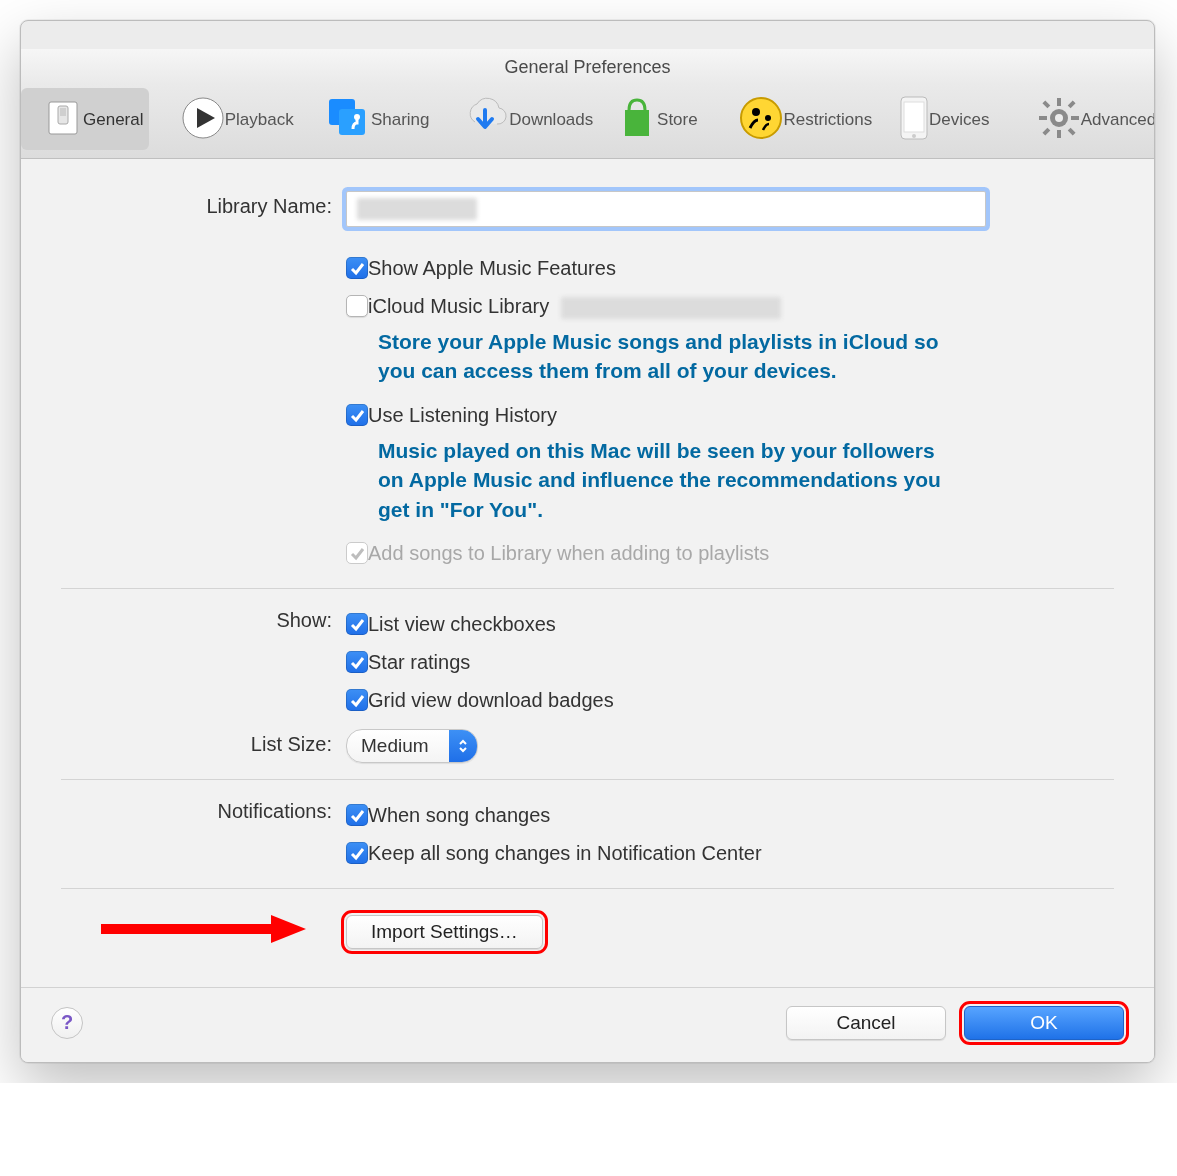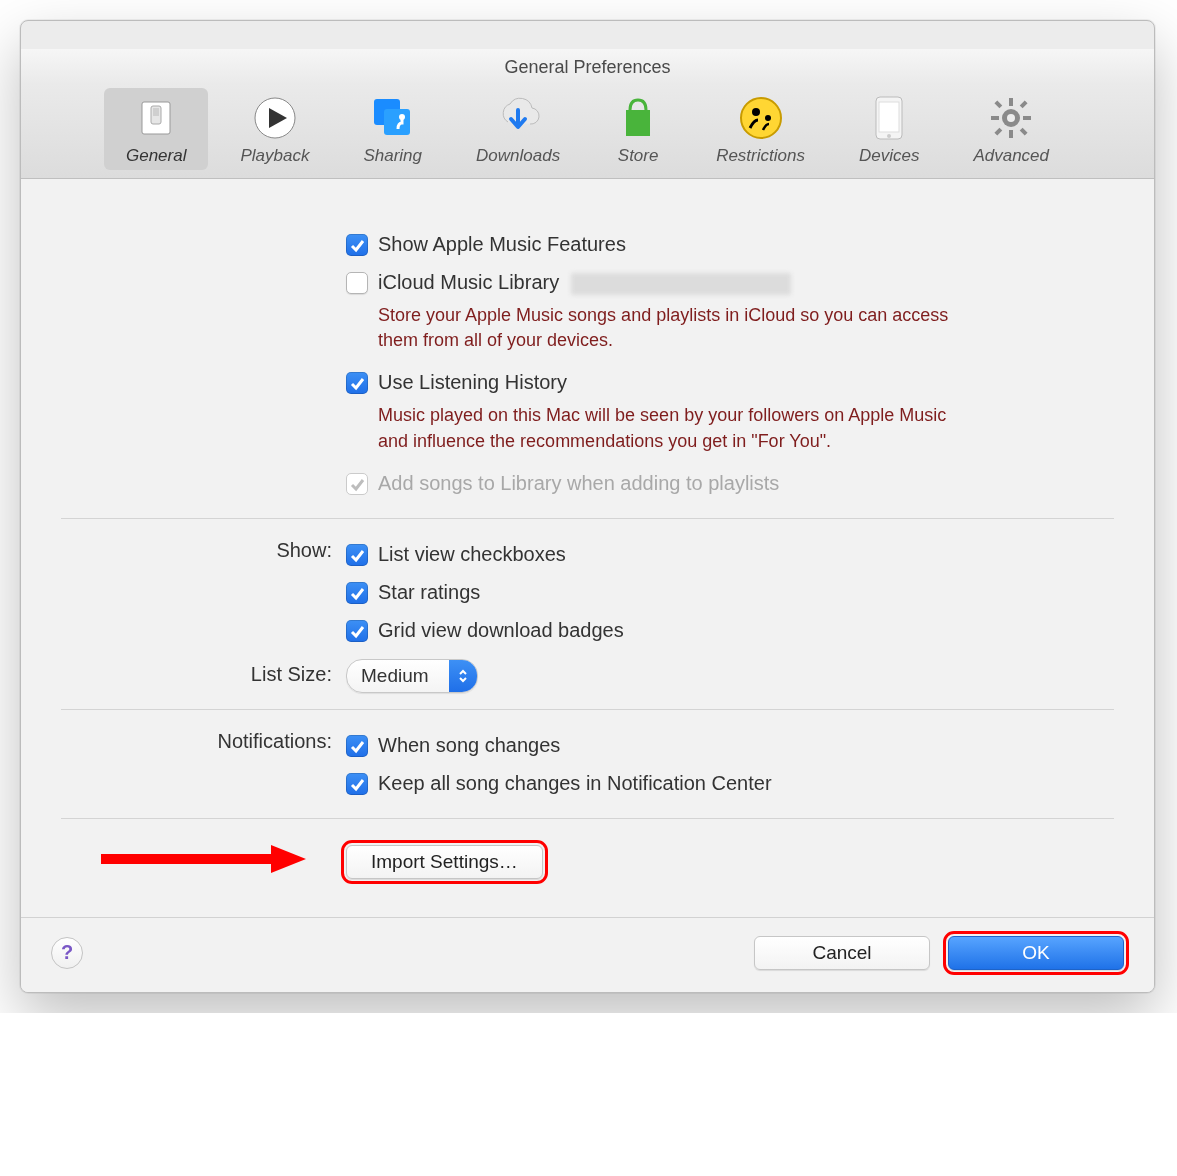--- a/index.html
+++ b/index.html
@@ -29,28 +29,27 @@
   .toolbar {
     display: flex;
     justify-content: center;
     align-items: flex-end;
     gap: 10px;
     padding: 4px 0 8px;
     background: linear-gradient(#eaeaea,#dcdcdc);
     border-bottom: 1px solid #bfbfbf;
   }
   .tbitem {
-    display: flex; flex-direction: column; align-items: center;
+    display: flex; align-items: center;
     padding: 6px 22px 4px;
     border-radius: 6px;
     font-size: 17px;
     color: #555;
     min-width: 92px;
     cursor: default;
-    font-style: italic;
   }
   .tbitem.selected { background: #d0d0d0; color:#333; }
   .tbicon { width: 48px; height: 48px; display:flex; align-items:center; justify-content:center; margin-bottom: 4px;}
   .content {
     background: #f2f2f2;
     padding: 28px 40px 30px 40px;
   }
   .row { display:flex; padding: 4px 0; }
   .lbl {
     width: 285px; text-align: right; padding-right: 14px;
@@ -59,33 +58,33 @@
   .val { flex: 1; }
   .textfield {
     width: 640px; height: 36px;
     border: 1px solid #c7c7c7;
     background: #fff;
     box-shadow: 0 0 0 4px rgba(128,180,255,.7);
     border-radius: 2px;
     display: flex; align-items: center; padding: 0 10px;
   }
   .redact { display:inline-block; width:120px; height:22px; background:#dcdcdc; filter: blur(2px); border-radius:2px;}
-  .cb-row { display:flex; align-items:center; gap:10px; padding: 6px 0; }
+  .cb-row { display:flex; align-items:flex-start; padding: 6px 0; }
   .checkbox {
     width:22px; height:22px; border-radius:5px; flex:0 0 22px;
     display:flex; align-items:center; justify-content:center;
     margin-top:2px;
   }
   .checkbox.checked { background: linear-gradient(#3d90f5,#1f6fe8); box-shadow: inset 0 0 0 1px rgba(0,0,0,.15);}
   .checkbox.unchecked { background:#fff; border:1px solid #b5b5b5; box-shadow:0 1px 1px rgba(0,0,0,.1);}
   .checkbox.disabled { background:#fff; border:1px solid #cbcbcb; }
   .checkmark { stroke:#fff; stroke-width:3; fill:none; }
   .disabled-text { color:#a8a8a8; }
   .cb-text { font-size:20px; line-height:1.3; }
-  .desc { color:#7f1d1d; font-size:18px; padding: 2px 0 10px 32px; line-height:1.4; max-width: 620px;}
+  .desc { color:#0369a1; font-size:21px; padding: 2px 0 10px 32px; line-height:1.4; max-width: 620px; font-weight: bold;}
   hr.sep { border:none; border-top:1px solid #d4d4d4; margin: 12px 0; }
   .select {
     display:inline-flex; align-items:center;
     height:34px; border:1px solid #c8c8c8; border-radius:16px;
     background: linear-gradient(#fff,#f4f4f4);
     box-shadow: 0 1px 1px rgba(0,0,0,.08);
     overflow:hidden;
   }
   .select .sel-text { padding: 0 20px 0 14px; font-size:19px;}
   .select .sel-caret {
@@ -112,21 +111,21 @@
     padding: 18px 30px 22px;
     display:flex; align-items:center;
   }
   .helpbtn {
     width:32px;height:32px;border-radius:50%;
     border:1px solid #c4c4c4;background:linear-gradient(#fff,#f0f0f0);
     display:flex;align-items:center;justify-content:center;
     color:#7a57c6;font-weight:600;font-size:20px;
   }
   .footer-spacer{flex:1;}
-  .footer .btn { width:176px; }
+  .footer .btn { width:160px; }
   .arrow-svg { position:absolute; left:40px; top:-6px; }
   .redact2 { display:inline-block; width:220px; height:22px; background:#dcdcdc; filter: blur(2px); border-radius:2px; vertical-align:middle; margin-left:6px;}
 </style>
 </head>
 <body>
 
 <div class="window">
 
   <div class="titlebar">General Preferences</div>
 
@@ -227,20 +226,28 @@
             </g>
             <circle cx="22" cy="22" r="4" fill="#ececec"></circle>
           </svg>
       </div>
       <span>Advanced</span>
     </div>
   </div>
 
   <div class="content">
 
+    <div class="row">
+      <div class="lbl">Library Name:</div>
+      <div class="val">
+        <div class="textfield">
+          <span class="redact"></span>
+        </div>
+      </div>
+    </div>
 
     <div class="row">
         <div class="lbl"></div>
         <div class="val" style="padding-top:14px;">
 
       <div class="cb-row">
         <div class="checkbox checked">
           <svg width="16" height="16">
                 <polyline class="checkmark" points="3,9 7,13 14,4"></polyline>
               </svg>

